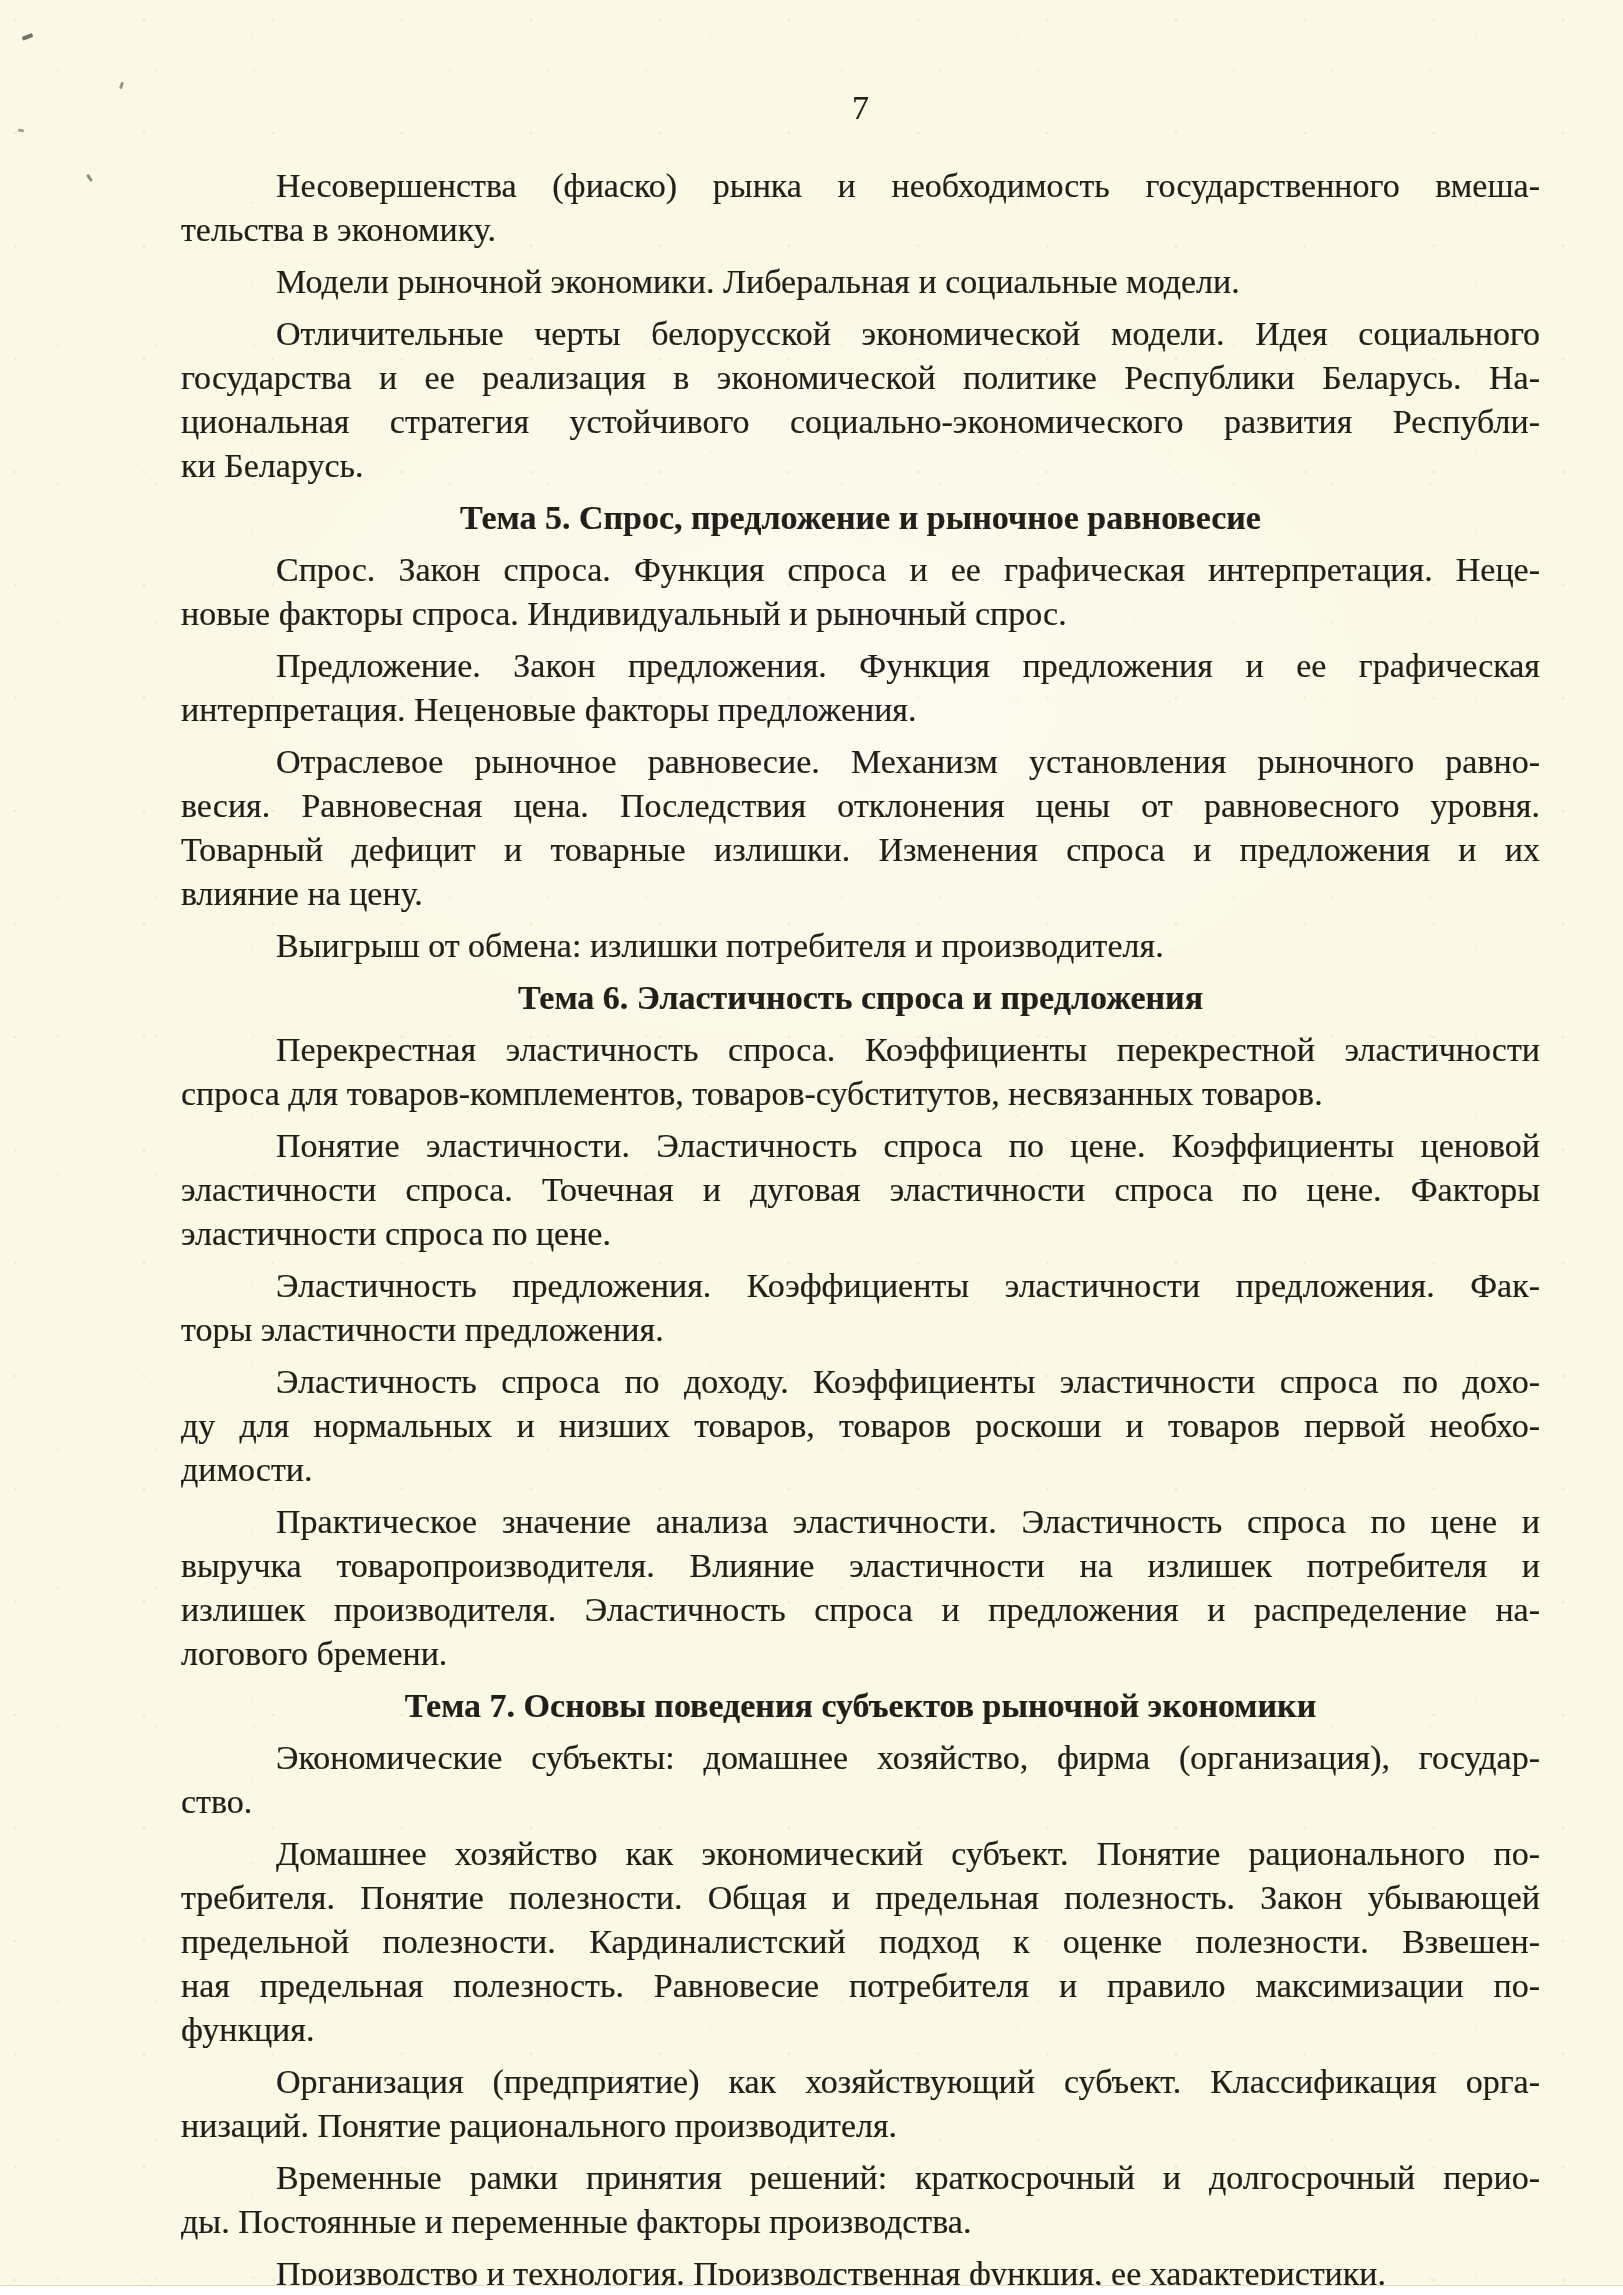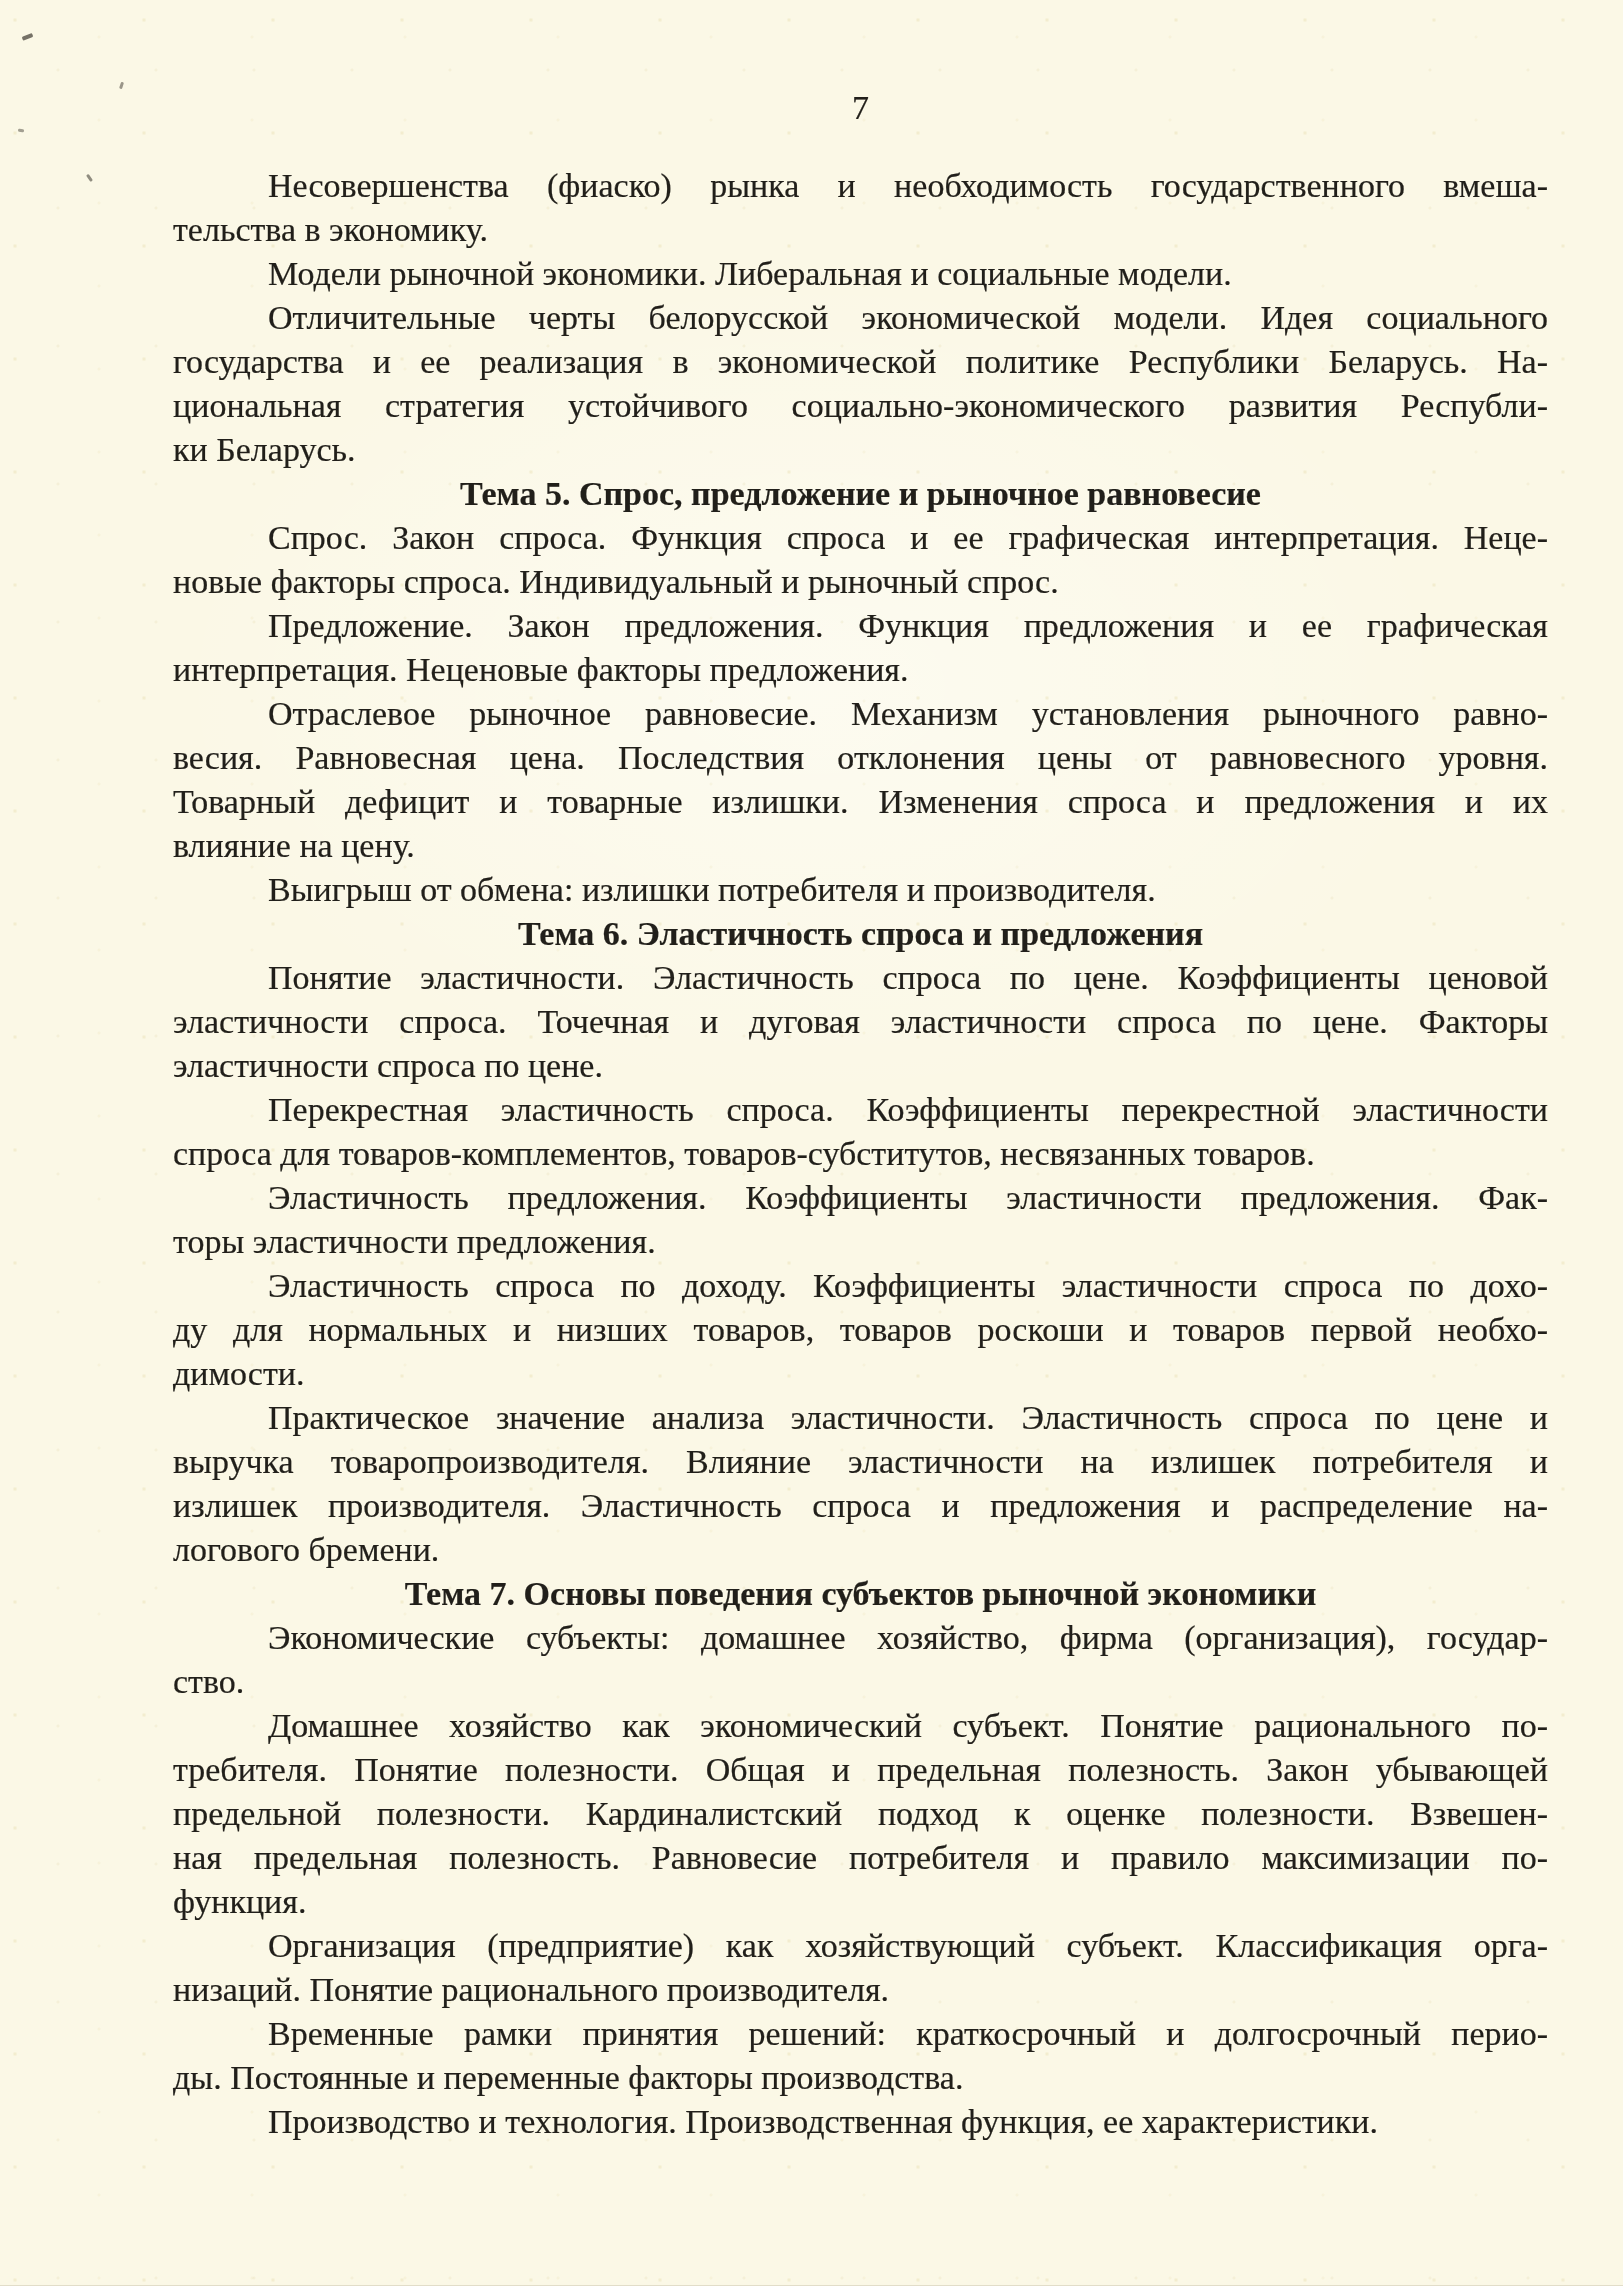--- a/index.html
+++ b/index.html
@@ -31,21 +31,21 @@
   }
   .page-number {
     font-size: 34px;
     line-height: 44px;
     text-align: center;
     margin-bottom: 34px;
   }
   .para {
     font-size: 34px;
     line-height: 44px;
-    margin: 0;
+    margin: 8px;
   }
   .para .line {
     text-align: justify;
     text-align-last: justify;
   }
   .para .line.last {
     text-align-last: left;
   }
   .para.body .line.first {
     text-indent: 95px;
@@ -120,27 +120,27 @@
           <div class="line">Товарный дефицит и товарные излишки. Изменения спроса и предложения и их</div>
           <div class="line last">влияние на цену.</div>
         </div>
         <div class="para body">
           <div class="line first last">Выигрыш от обмена: излишки потребителя и производителя.</div>
         </div>
         <div class="para heading">
           <div class="line first last">Тема 6. Эластичность спроса и предложения</div>
         </div>
         <div class="para body">
+          <div class="line first">Перекрестная эластичность спроса. Коэффициенты перекрестной эластичности</div>
+          <div class="line last">спроса для товаров-комплементов, товаров-субститутов, несвязанных товаров.</div>
+        </div>
+        <div class="para body">
           <div class="line first">Понятие эластичности. Эластичность спроса по цене. Коэффициенты ценовой</div>
           <div class="line">эластичности спроса. Точечная и дуговая эластичности спроса по цене. Факторы</div>
           <div class="line last">эластичности спроса по цене.</div>
-        </div>
-        <div class="para body">
-          <div class="line first">Перекрестная эластичность спроса. Коэффициенты перекрестной эластичности</div>
-          <div class="line last">спроса для товаров-комплементов, товаров-субститутов, несвязанных товаров.</div>
         </div>
         <div class="para body">
           <div class="line first">Эластичность предложения. Коэффициенты эластичности предложения. Фак-</div>
           <div class="line last">торы эластичности предложения.</div>
         </div>
         <div class="para body">
           <div class="line first">Эластичность спроса по доходу. Коэффициенты эластичности спроса по дохо-</div>
           <div class="line">ду для нормальных и низших товаров, товаров роскоши и товаров первой необхо-</div>
           <div class="line last">димости.</div>
         </div>

